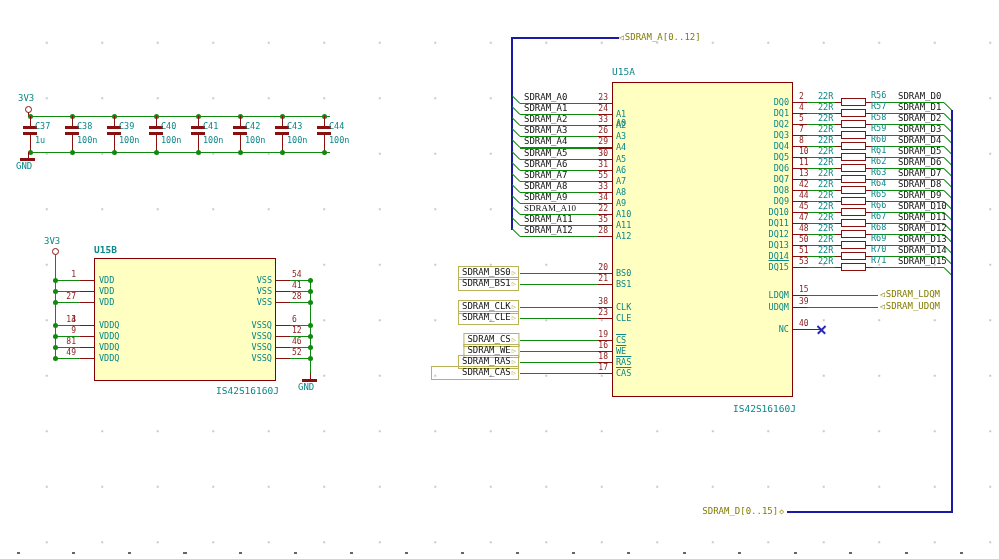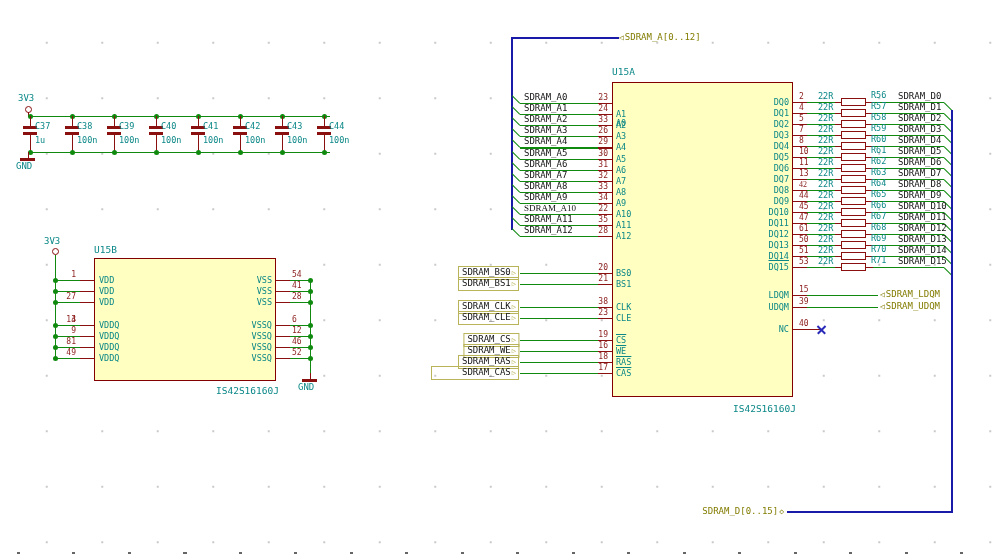--- a/index.html
+++ b/index.html
@@ -142,21 +142,21 @@
     </div>
 
   <div class="pwr-stem" style="left:27.5px;top:152px;height:6px;"></div>
   <div class="gnd-bar" style="left:20px;top:158px;"></div>
   <div class="pwr-label" style="left:16px;top:161px;">GND</div>
 
   <div class="pwr-label" style="left:44px;top:236px;">3V3</div>
   <div class="pwr-circle" style="left:52px;top:248px;"></div>
   <div class="wire v" style="left:54.5px;top:255px;height:103px;"></div>
 
-  <div class="refdes" style="left:94px;top:244px;">U15B</div>
+  <div class="refdes" style="left:94px;top:244px;font-weight:bold;">U15B</div>
   <div class="icbox" style="left:94px;top:258px;width:182px;height:123px;"></div>
   <div class="partno" style="left:216px;top:385px;">IS42S16160J</div>
 
   <div class="repeat" style="left:94px;top:280px;">
 
   <div class="row" style="top: 0px; left: 0px;">
       <span class="wire h" style="left:-39px;width:39px;"></span>
       <span class="stub" style="left:-14px;width:14px;"></span>
       <span class="dot" style="left:-41px;top:-2px;"></span>
       <span class="pinnum r" style="left:-34px;width:16px;">1</span>
@@ -333,21 +333,21 @@
       <span class="stub" style="left:86px;width:14px;"></span>
       <span class="netlabel" style="left:12px;">SDRAM_A6</span>
       <span class="pinnum r" style="left:62px;width:34px;">31</span>
       <span class="pinname" style="left:104px;">A6</span>
     </div>
       <div class="row" style="top: 77.7px; left: 0px;">
       <span class="entry" style="left:0;top:-8px;"></span>
       <span class="wire h" style="left:8px;width:92px;"></span>
       <span class="stub" style="left:86px;width:14px;"></span>
       <span class="netlabel" style="left:12px;">SDRAM_A7</span>
-      <span class="pinnum r" style="left:62px;width:34px;">32</span>
+      <span class="pinnum r" style="left:62px;width:34px;">55</span>
       <span class="pinname" style="left:104px;">A7</span>
     </div>
       <div class="row" style="top: 88.8px; left: 0px;">
       <span class="entry" style="left:0;top:-8px;"></span>
       <span class="wire h" style="left:8px;width:92px;"></span>
       <span class="stub" style="left:86px;width:14px;"></span>
       <span class="netlabel" style="left:12px;">SDRAM_A8</span>
       <span class="pinnum r" style="left:62px;width:34px;">33</span>
       <span class="pinname" style="left:104px;">A8</span>
     </div>
@@ -562,21 +562,21 @@
       <span class="stub" style="left:73px;width:7px;"></span>
       <span class="val" style="left:78px;top:-11px;">R63</span>
       <span class="wire h" style="left:80px;width:71px;"></span>
       <span class="netlabel" style="left:105px;">SDRAM_D7</span>
       <span class="entry" style="left:151px;top:0;"></span>
     </div>
       <div class="row" style="top: 88px; left: 0px;">
       <span class="pinname r" style="left:-42px;width:38px;">DQ8</span>
       <span class="wire h" style="left:14px;width:30px;"></span>
       <span class="stub" style="left:0;width:14px;"></span>
-      <span class="pinnum" style="left:6px;font-family:Liberation Serif, serif;">42</span>
+      <span class="pinnum" style="left:6px;">42</span>
       <span class="val" style="left:25px;top:-10px;">22R</span>
       <span class="stub" style="left:42px;width:6px;"></span>
       <span class="resistor" style="left:48px;"></span>
       <span class="stub" style="left:73px;width:7px;"></span>
       <span class="val" style="left:78px;top:-11px;">R64</span>
       <span class="wire h" style="left:80px;width:71px;"></span>
       <span class="netlabel" style="left:105px;">SDRAM_D8</span>
       <span class="entry" style="left:151px;top:0;"></span>
     </div>
       <div class="row" style="top: 99px; left: 0px;">
@@ -618,21 +618,21 @@
       <span class="stub" style="left:73px;width:7px;"></span>
       <span class="val" style="left:78px;top:-11px;">R67</span>
       <span class="wire h" style="left:80px;width:71px;"></span>
       <span class="netlabel" style="left:105px;">SDRAM_D11</span>
       <span class="entry" style="left:151px;top:0;"></span>
     </div>
       <div class="row" style="top: 132px; left: 0px;">
       <span class="pinname r" style="left:-42px;width:38px;">DQ12</span>
       <span class="wire h" style="left:14px;width:30px;"></span>
       <span class="stub" style="left:0;width:14px;"></span>
-      <span class="pinnum" style="left:6px;">61</span>
+      <span class="pinnum" style="left:6px;">48</span>
       <span class="val" style="left:25px;top:-10px;">22R</span>
       <span class="stub" style="left:42px;width:6px;"></span>
       <span class="resistor" style="left:48px;"></span>
       <span class="stub" style="left:73px;width:7px;"></span>
       <span class="val" style="left:78px;top:-11px;">R68</span>
       <span class="wire h" style="left:80px;width:71px;"></span>
       <span class="netlabel" style="left:105px;">SDRAM_D12</span>
       <span class="entry" style="left:151px;top:0;"></span>
     </div>
       <div class="row" style="top: 143px; left: 0px;">

